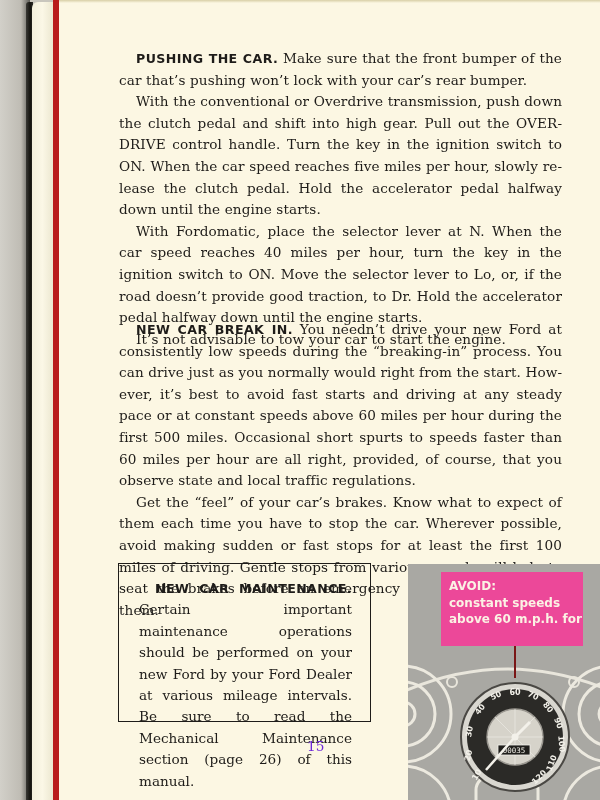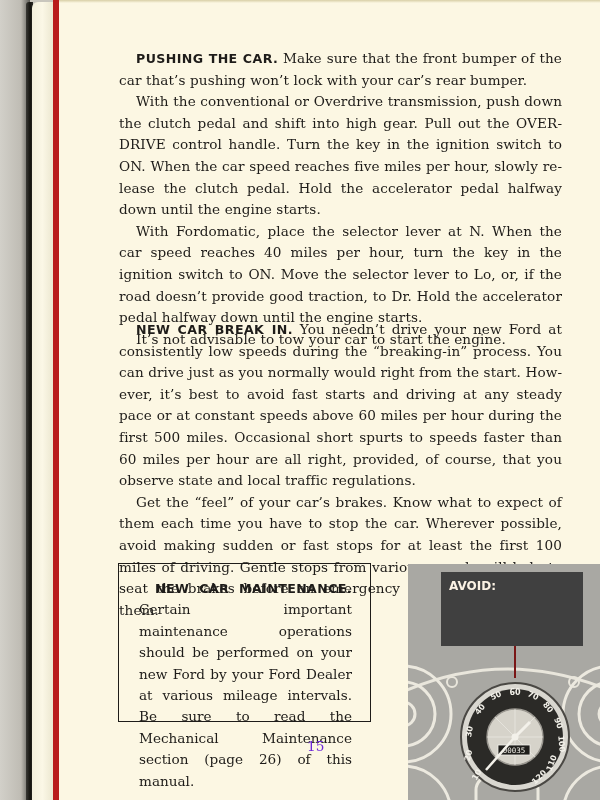--- a/index.html
+++ b/index.html
@@ -55,21 +55,21 @@
       position: absolute; left: 236px; top: 738px;
       font-size: 13.6px; color: #6d28d9; margin-left: 12px;
     }
     .illus {
       position: absolute; left: 349px; top: 564px; width: 198px; height: 236px;
       background: #a9a8a3; overflow: hidden;
     }
     .illus svg { position: absolute; left: 0; top: 0; }
     .avoid-box {
       position: absolute; left: 33px; top: 8px; width: 142px; height: 74px;
-      background: #404040; box-sizing: border-box; padding: 6px 6px 0 8px;
+      background: #ec4899; box-sizing: border-box; padding: 6px 6px 0 8px;
       color: #fbf2e4;
       font-family: "DejaVu Sans", "Liberation Sans", sans-serif;
       font-weight: bold; font-size: 12px; line-height: 16.5px;
     }
     .avoid-box div { white-space: nowrap; }
   </style>
 </head>
 <body>
 
 <div class="scan-bg"></div>
@@ -141,16 +141,18 @@
         <text x="133" y="215" transform="rotate(-45 133 215)">120</text>
       </g>
       <rect x="90" y="181" width="32" height="10" fill="#1f1e1b" stroke="#f3f1ea" stroke-width="0.8"></rect>
       <text x="106" y="189" fill="#f3f1ea" font-family="DejaVu Sans Mono, monospace" font-size="7.5" text-anchor="middle">00035</text>
       <line x1="107" y1="173" x2="78" y2="206" stroke="#f3f1ea" stroke-width="2.5"></line>
       <line x1="107" y1="173" x2="122" y2="158" stroke="#f3f1ea" stroke-width="3"></line>
       <circle cx="107" cy="173" r="3.5" fill="#f3f1ea"></circle>
     </svg>
     <div class="avoid-box">
       <div>AVOID:</div>
+      <div>constant speeds</div>
+      <div>above 60 m.p.h. for</div>
     </div>
   </div>
 
 </div>
 
 </body></html>

